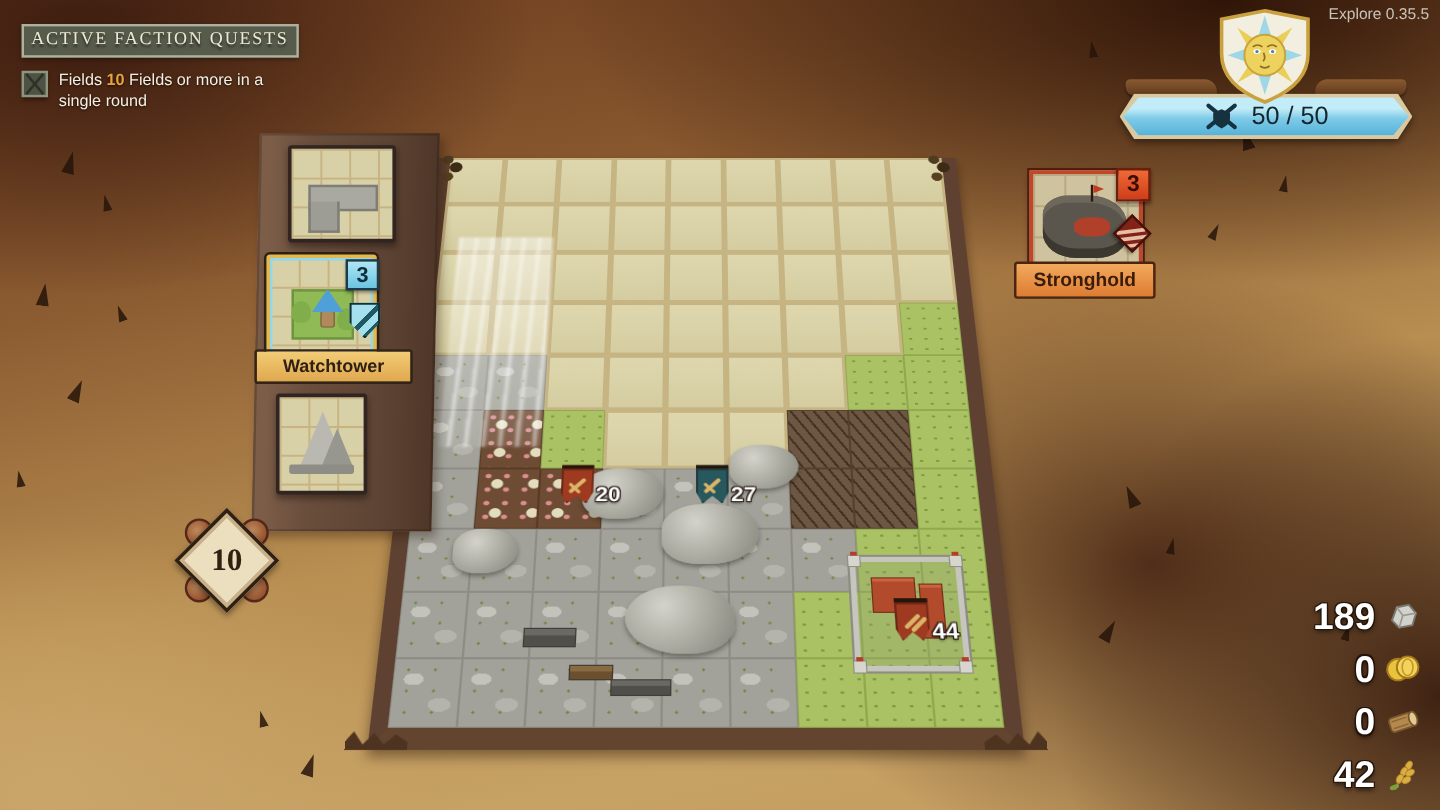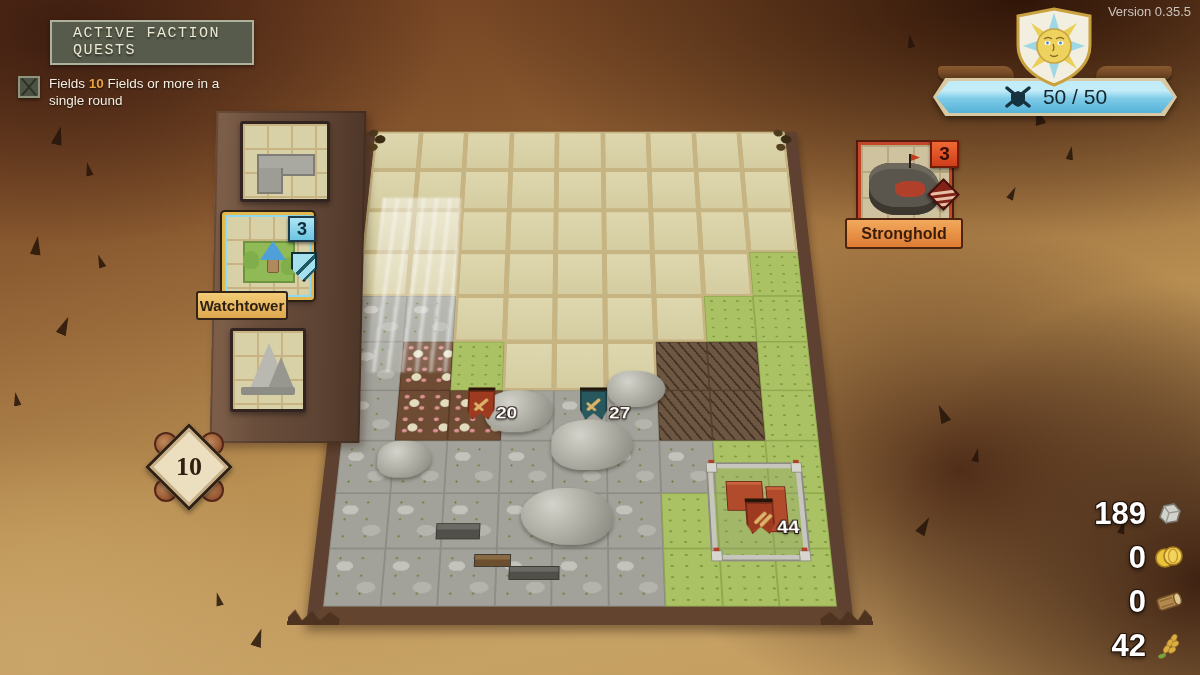--- a/index.html
+++ b/index.html
@@ -84,23 +84,23 @@
 
   .rail-leaves { position:absolute; width:26px; height:42px; background:
     radial-gradient(circle 6px at 30% 15%, #4f3b20 90%, rgba(0,0,0,0)),
     radial-gradient(circle 7px at 65% 40%, #3c2c16 90%, rgba(0,0,0,0)),
     radial-gradient(circle 6px at 35% 70%, #55401f 90%, rgba(0,0,0,0)); }
   .corner-carve { position:absolute; bottom:-19px; width:52px; height:16px; background:#4e3321;
     clip-path:polygon(0 50%, 12% 0, 28% 70%, 45% 10%, 62% 70%, 80% 15%, 100% 60%, 100% 100%, 0 100%); }
 
   
   .quest-panel { position:absolute; left:18px; top:20px; width:236px; }
-  .quest-header { display:inline-block; background:#565b4b; border:2px solid #aeb29c; padding:3px 21px 4px;
-    color:#ece8d2; font-family:Liberation Mono, monospace; font-size:15px; letter-spacing:1.5px;
-    text-shadow:0 2px 2px rgba(0,0,0,.5); box-shadow:0 2px 4px rgba(0,0,0,.4);margin-left:32px; }
+  .quest-header { display:inline-block; background:#565b4b; border:2px solid #aeb29c; padding:3px 6px 4px;
+    color:#ece8d2; font-family:Liberation Serif, serif; font-size:15px; letter-spacing:1.5px;
+    text-shadow:0 2px 2px rgba(0,0,0,.5); box-shadow:0 2px 4px rgba(0,0,0,.4); }
   .quest-item { display:flex; gap:9px; margin-top:11px; align-items:flex-start; }
   .quest-check { flex:0 0 auto; width:22px; height:22px; background:#4c5244; border:2px solid #8f957c;
     position:relative; box-shadow:0 2px 3px rgba(0,0,0,.4); }
   .quest-check::before, .quest-check::after { content:""; position:absolute; left:8px; top:-2px; width:2px; height:22px;
     background:#2c3226; transform:rotate(40deg); }
   .quest-check::after { transform:rotate(-40deg); }
   .quest-text { color:#f4efe2; font-size:13.5px; line-height:1.25; text-shadow:0 1px 2px rgba(0,0,0,.7); }
   .q-num, .q-progress { color:#e8a33d; font-weight:bold; }
   .q-progress { margin-top:2px; font-size:13.5px; }
 
@@ -130,21 +130,21 @@
   .wt-shield { position:absolute; left:291px; top:252px; width:26px; height:30px;
     background:linear-gradient(135deg,#a5e0ee 0 45%, #1f5a64 45% 55%, #a5e0ee 55% 70%, #1f5a64 70% 80%, #a5e0ee 80%);
     clip-path:polygon(0 0,100% 0,100% 55%,50% 100%,0 55%); box-shadow:inset 0 0 0 2px #123038; }
 
   .name-banner { position:absolute; display:flex; align-items:center; justify-content:center;
     font-weight:bold; border-radius:3px; }
   .name-banner::before, .name-banner::after { content:""; position:absolute; top:-5px; width:14px; height:130%;
     background:#3a2414; z-index:-1; border-radius:2px; }
   .name-banner::before { left:-8px; transform:rotate(-8deg); }
   .name-banner::after  { right:-8px; transform:rotate(8deg); }
-  .wt-banner { left:196px; top:291px; width:92px; height:29px; background:linear-gradient(180deg,#f2cc76,#e0a84e);
+  .wt-banner { left:212px; top:291px; width:132px; height:29px; background:linear-gradient(180deg,#f2cc76,#e0a84e);
     border:2px solid #33241a; color:#2e2113; font-size:15px; }
 
   .card-mountain { left:230px; top:328px; width:76px; height:84px; }
   .mt-a { position:absolute; left:16px; top:12px; width:0; height:0;
     border-left:20px solid rgba(0,0,0,0); border-right:20px solid rgba(0,0,0,0); border-bottom:48px solid #b9b9b1; }
   .mt-b { position:absolute; left:34px; top:26px; width:0; height:0;
     border-left:14px solid rgba(0,0,0,0); border-right:14px solid rgba(0,0,0,0); border-bottom:34px solid #97978f; }
   .mt-base { position:absolute; left:8px; top:56px; width:54px; height:8px; background:#8d8d85; border-radius:2px; }
 
   
@@ -401,21 +401,21 @@
   <div class="round-wrap">
     <span class="round-orn" style="left:8px; top:8px;"></span>
     <span class="round-orn" style="right:8px; top:8px;"></span>
     <span class="round-orn" style="left:8px; bottom:8px;"></span>
     <span class="round-orn" style="right:8px; bottom:8px;"></span>
     <div class="round-diamond">
       <span>10</span>
     </div>
   </div>
 
-  <div class="version">Version 0.35.5</div>
+  <div class="version">Explore 0.35.5</div>
 
   <div class="banner-wings" style="left:938px;"></div>
   <div class="banner-wings" style="left:1096px; transform:scaleX(-1);"></div>
 
   <div class="sun-wrap">
     <svg viewBox="0 0 84 80" width="84" height="80">
       <path d="M42 2 L78 9 L78 38 Q78 64 42 78 Q6 64 6 38 L6 9 Z" fill="#f3efe0" stroke="#c9a23f" stroke-width="3"></path>
       <g transform="translate(42,39)">
         <g fill="#9ed7e6">
           <path d="M0 -33 L6 -14 L-6 -14 Z"></path>

